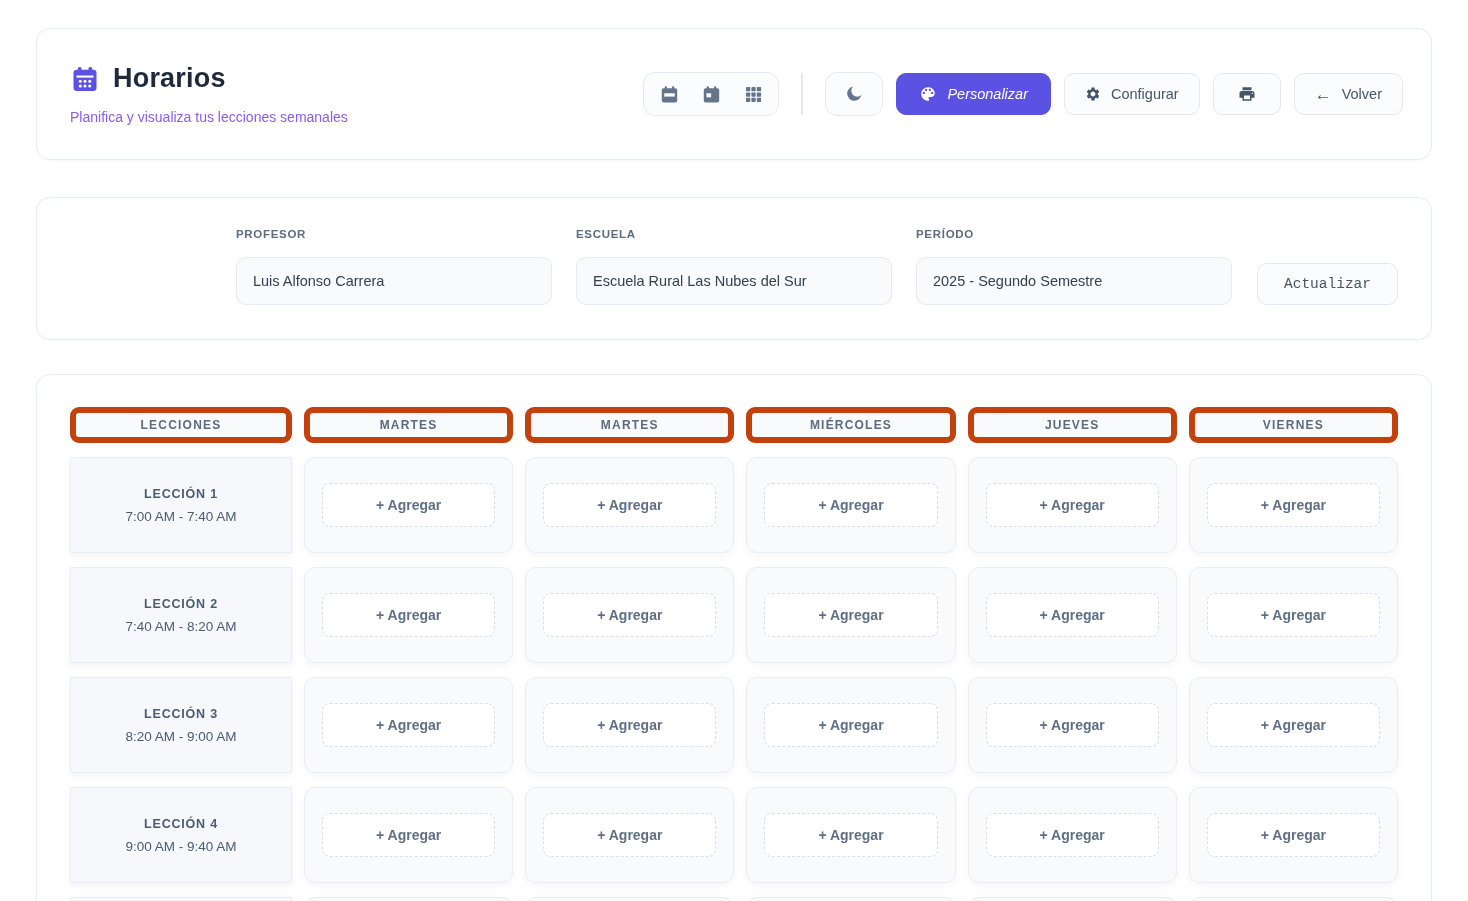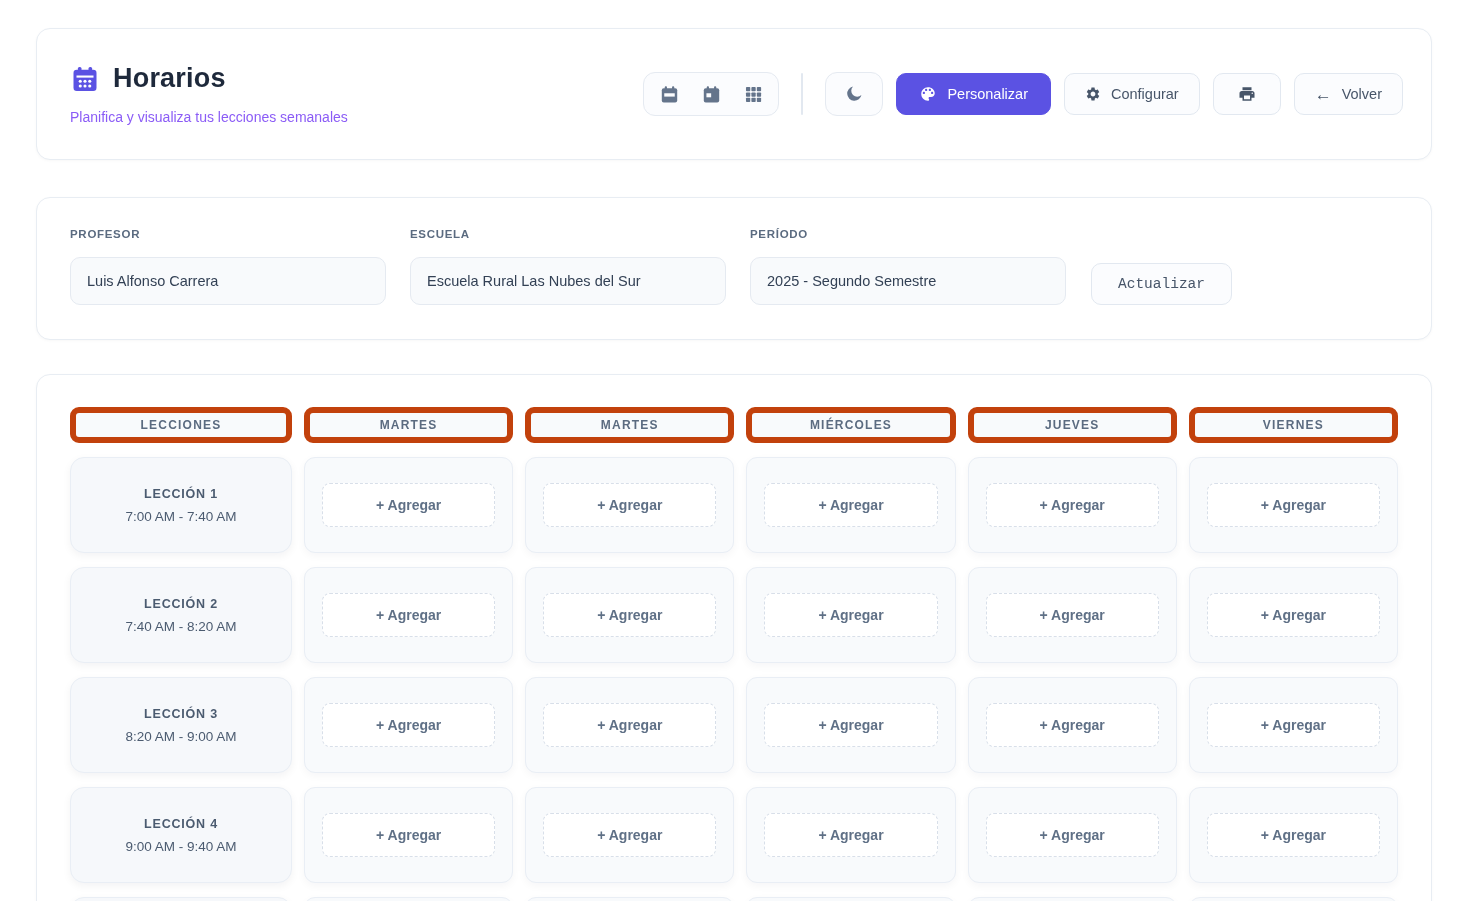--- a/index.html
+++ b/index.html
@@ -8,20 +8,21 @@
     background: #ffffff;
     font-family: "Liberation Sans", sans-serif;
     color: #334155;
   }
   .page { padding: 28px 36px 0 36px; }
   .card {
     background: #ffffff;
     border: 1px solid #e8edf3;
     border-radius: 14px;
     box-shadow: 0 1px 3px rgba(15,23,42,0.03);
+    justify-content: flex-end;
   }
 
   
   .header-card {
     height: 132px;
     display: flex;
     align-items: center;
     justify-content: space-between;
     padding: 0 28px 0 33px;
     gap: 40px;
@@ -63,20 +64,21 @@
     font-size: 14.5px;
     cursor: pointer;
     margin-right: 13px;
   }
   .btn:last-child { margin-right: 0; }
   .btn-primary {
     background: #5b52e3;
     border: 1px solid #5b52e3;
     color: #ffffff;
     padding: 0 22px;
+    font-style: italic;
   }
   .btn-secondary {
     background: #fbfcfe;
     border: 1px solid #e2e8f0;
     color: #475569;
     padding: 0 20px;
   }
   .btn-square { padding: 0 24px; }
   .arrow { font-size: 17px; line-height: 1; }
 
@@ -123,21 +125,21 @@
     border: 6px solid #c2410c;
     border-radius: 9px;
     display: flex; align-items: center; justify-content: center;
     font-size: 12px; font-weight: bold; letter-spacing: 1.2px;
     color: #5b6b80;
   }
   .lesson-cell {
     height: 96px;
     background: #f6f8fb;
     border: 1px solid #e9eef5;
-    border-radius: 14px;
+    border-radius: 1px;
     display: flex; flex-direction: column; align-items: center; justify-content: center;
     box-shadow: 0 3px 8px rgba(15,23,42,0.05);
   }
   .lesson-label { font-size: 12.5px; font-weight: bold; letter-spacing: 0.8px; color: #4b5b70; }
   .lesson-time { font-size: 13.5px; color: #4b5b70; margin-top: 8px; }
   .day-cell {
     height: 96px;
     background: #f8fafc;
     border: 1px solid #e9eef5;
     border-radius: 11px;

